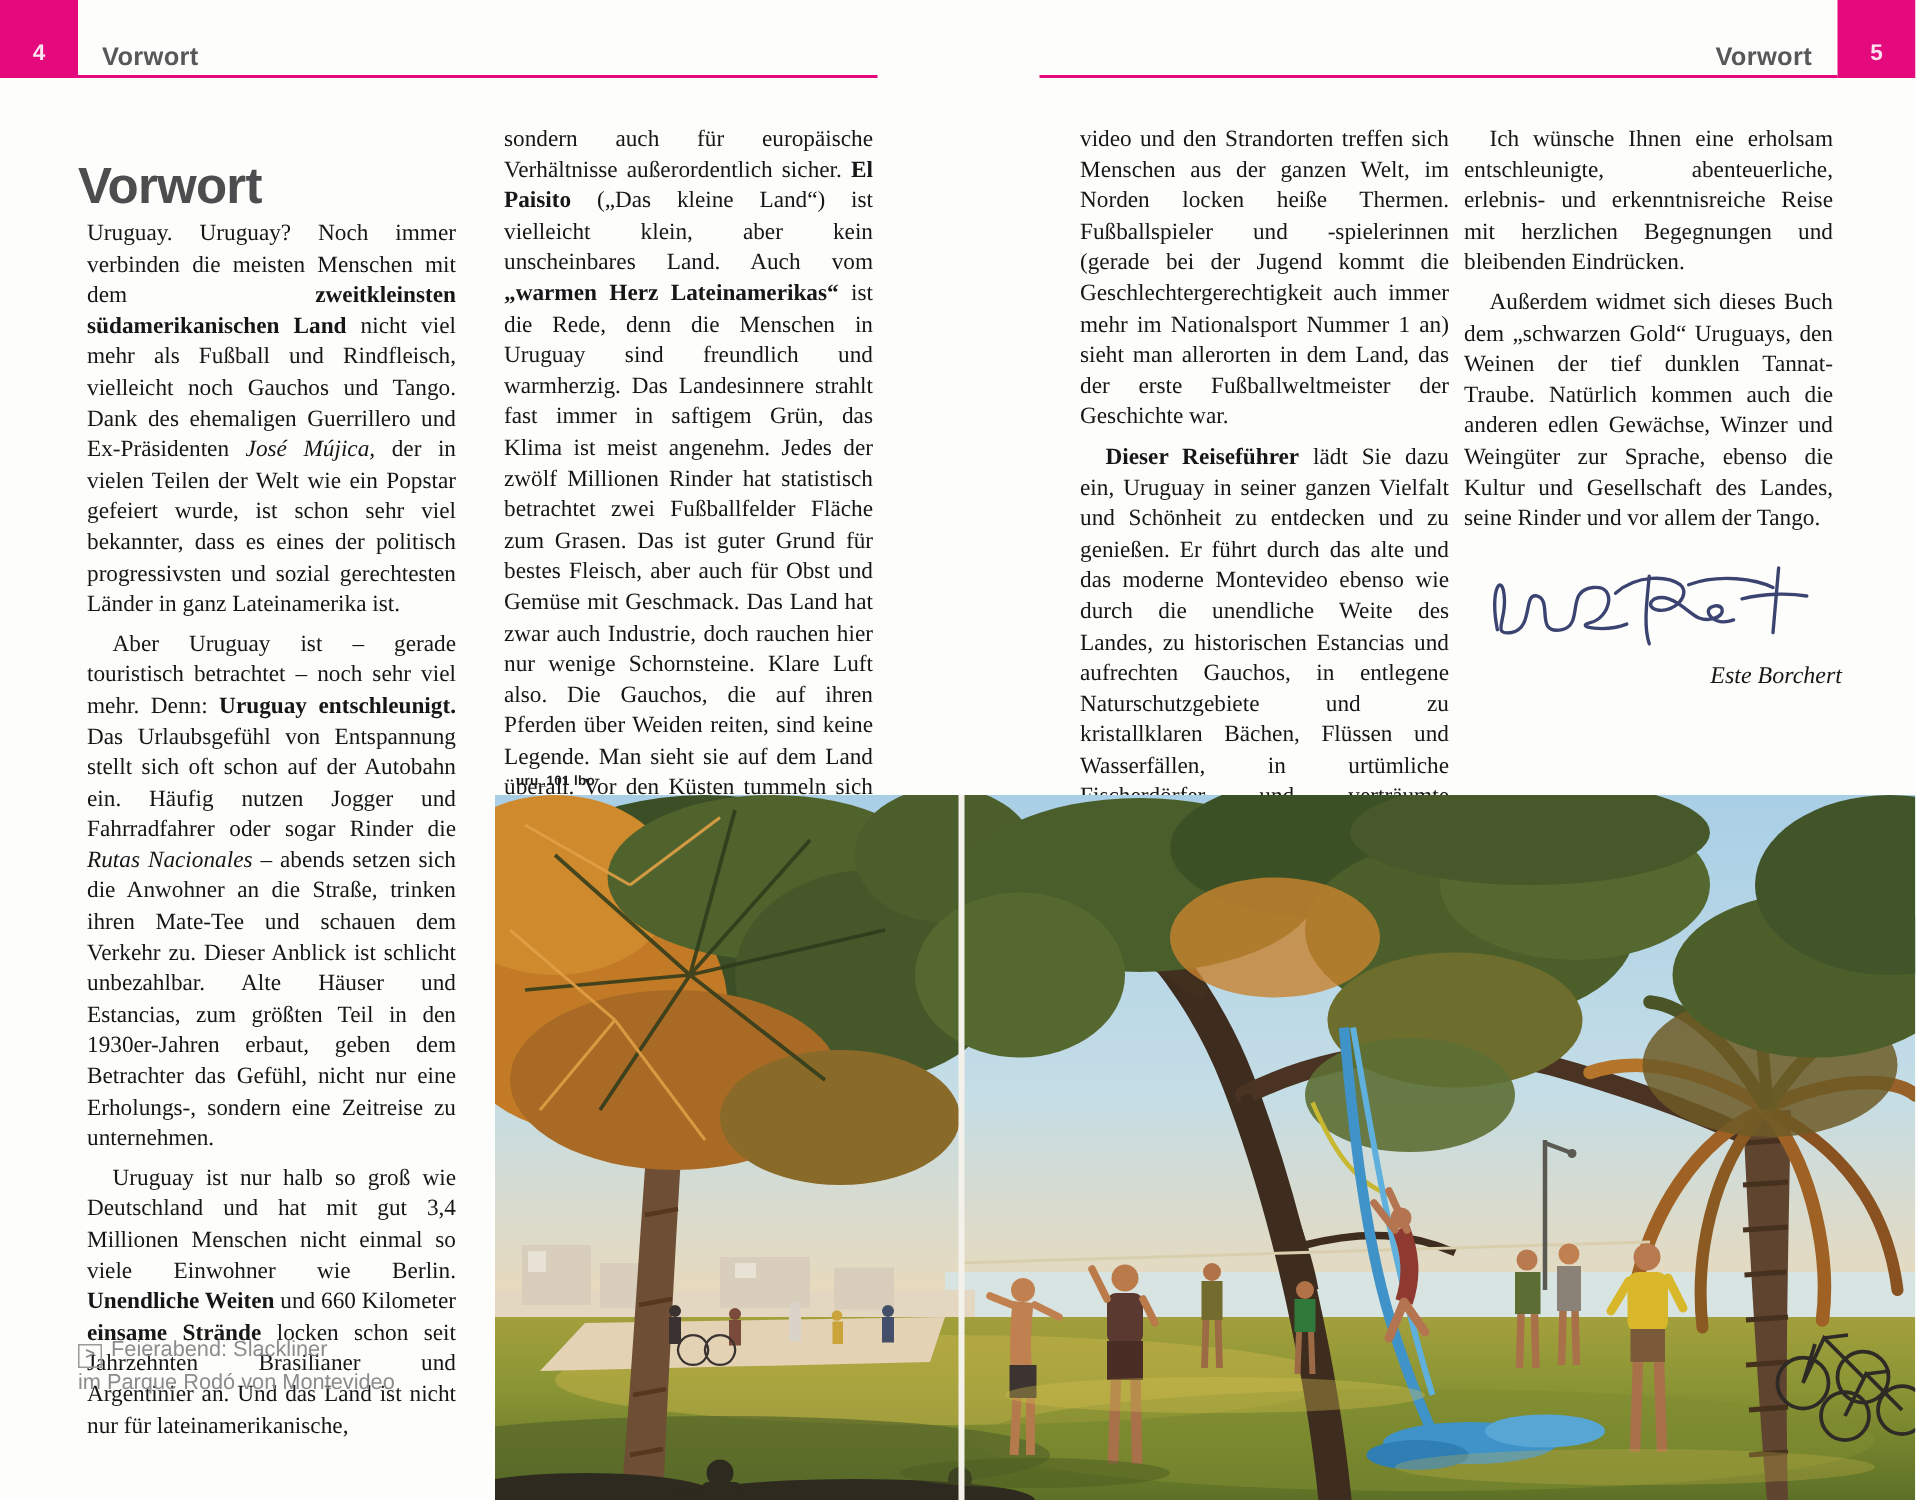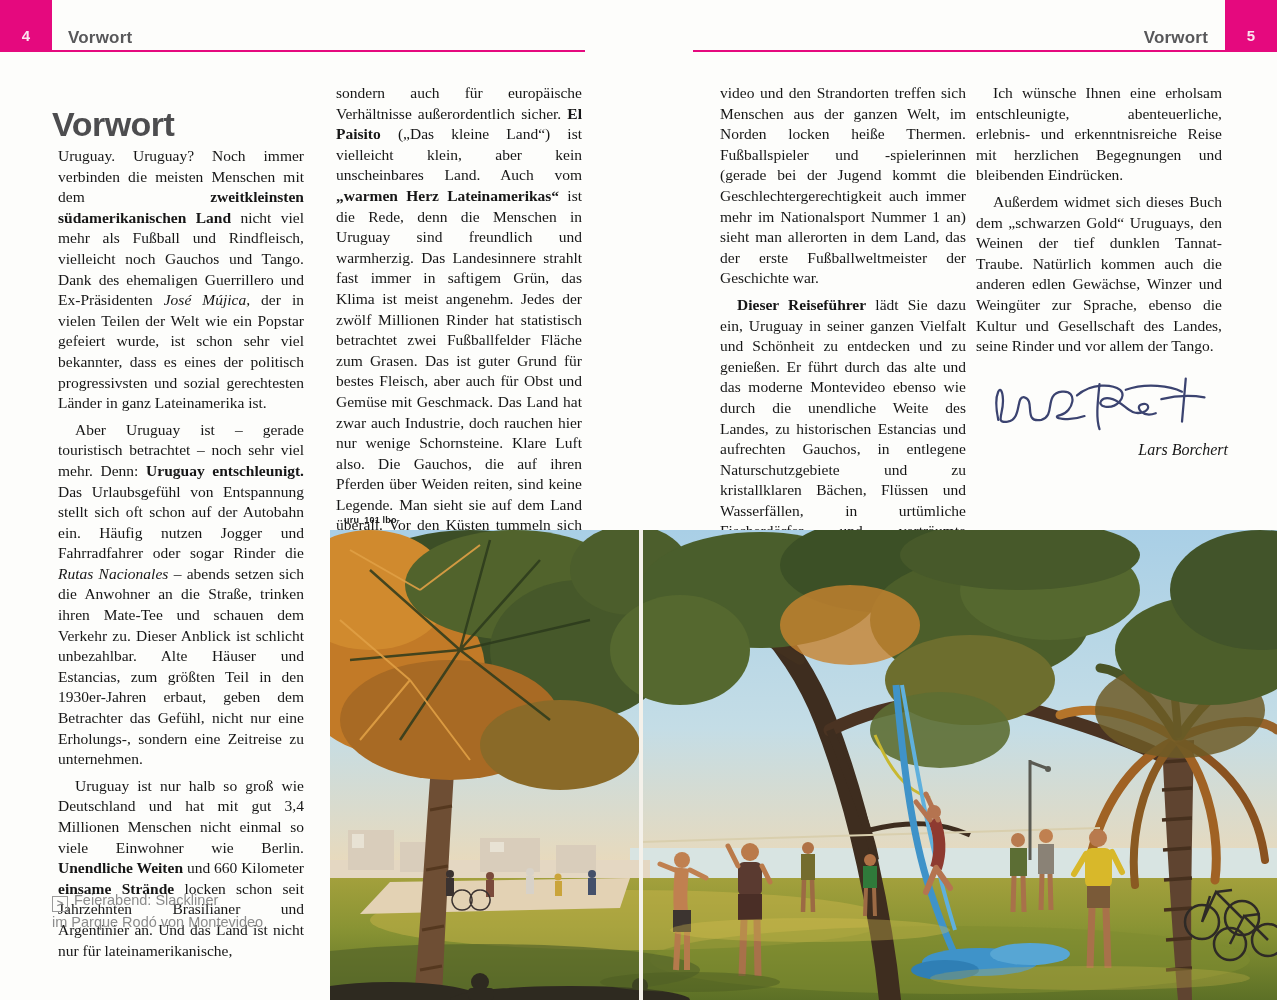--- a/index.html
+++ b/index.html
@@ -85,21 +85,21 @@
       <svg width="225" height="62" viewBox="0 0 240 66">
         <g fill="none" stroke="#3b4370" stroke-width="2.4" stroke-linecap="round">
           <path d="M12 52 C6 22 16 10 17 30 C18 46 8 56 22 54 C38 51 30 26 40 28 C52 31 38 56 58 52 C74 48 60 24 80 22 C98 20 92 44 78 47 C66 50 88 54 104 48"></path>
           <path d="M96 26 C112 12 134 14 142 20 C150 27 138 40 126 38 C116 36 122 26 134 30 C148 35 152 48 166 44 C176 41 172 32 164 36 C158 39 166 50 180 45"></path>
           <path d="M148 20 C170 12 196 16 208 22"></path>
           <path d="M186 30 C202 26 220 26 232 28"></path>
           <path d="M212 8 L208 54"></path>
           <path d="M120 14 C118 34 116 50 120 62"></path>
         </g>
       </svg>
-      <div class="signame">Lars Borchert</div>
+      <div class="signame">Este Borchert</div>
     </div>
   </div>
 
   <div class="caption">
     <span class="cap-icon">&gt;</span><span>Feierabend: Slackliner</span><br>
     <span>im Parque Rodó von Montevideo</span>
   </div>
 
   <div class="credit">uru_101 lbo</div>
 

